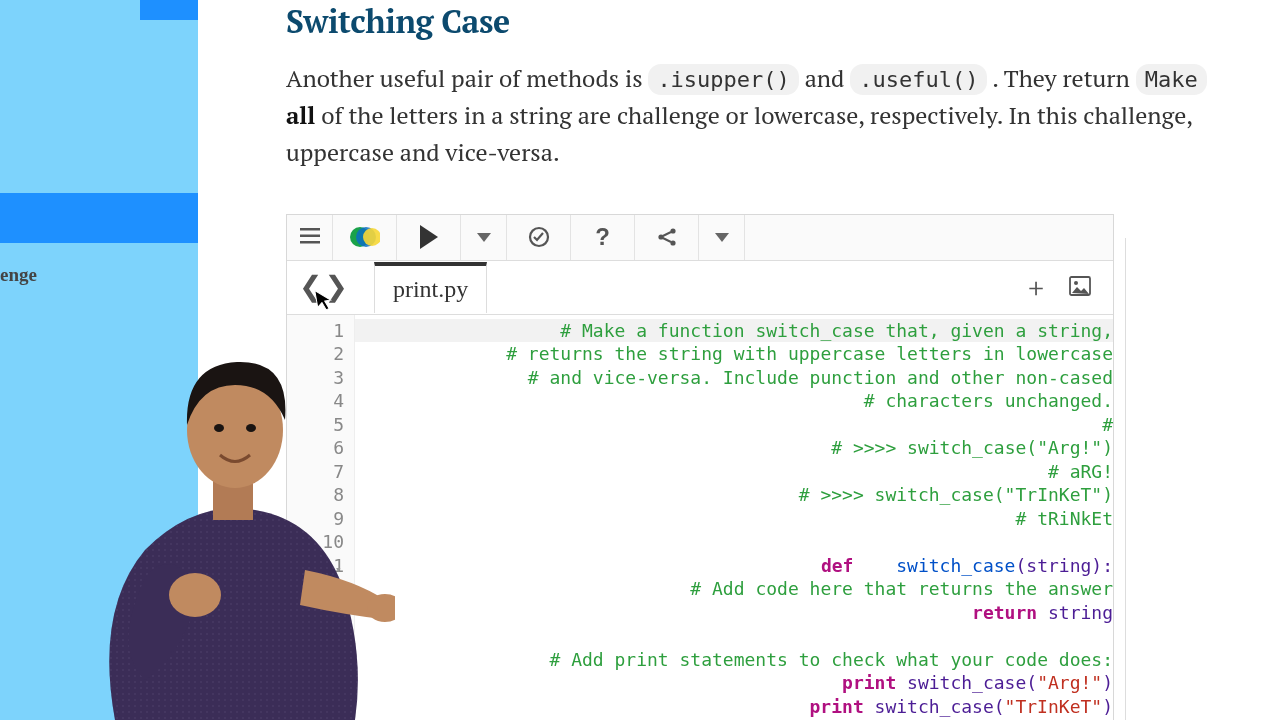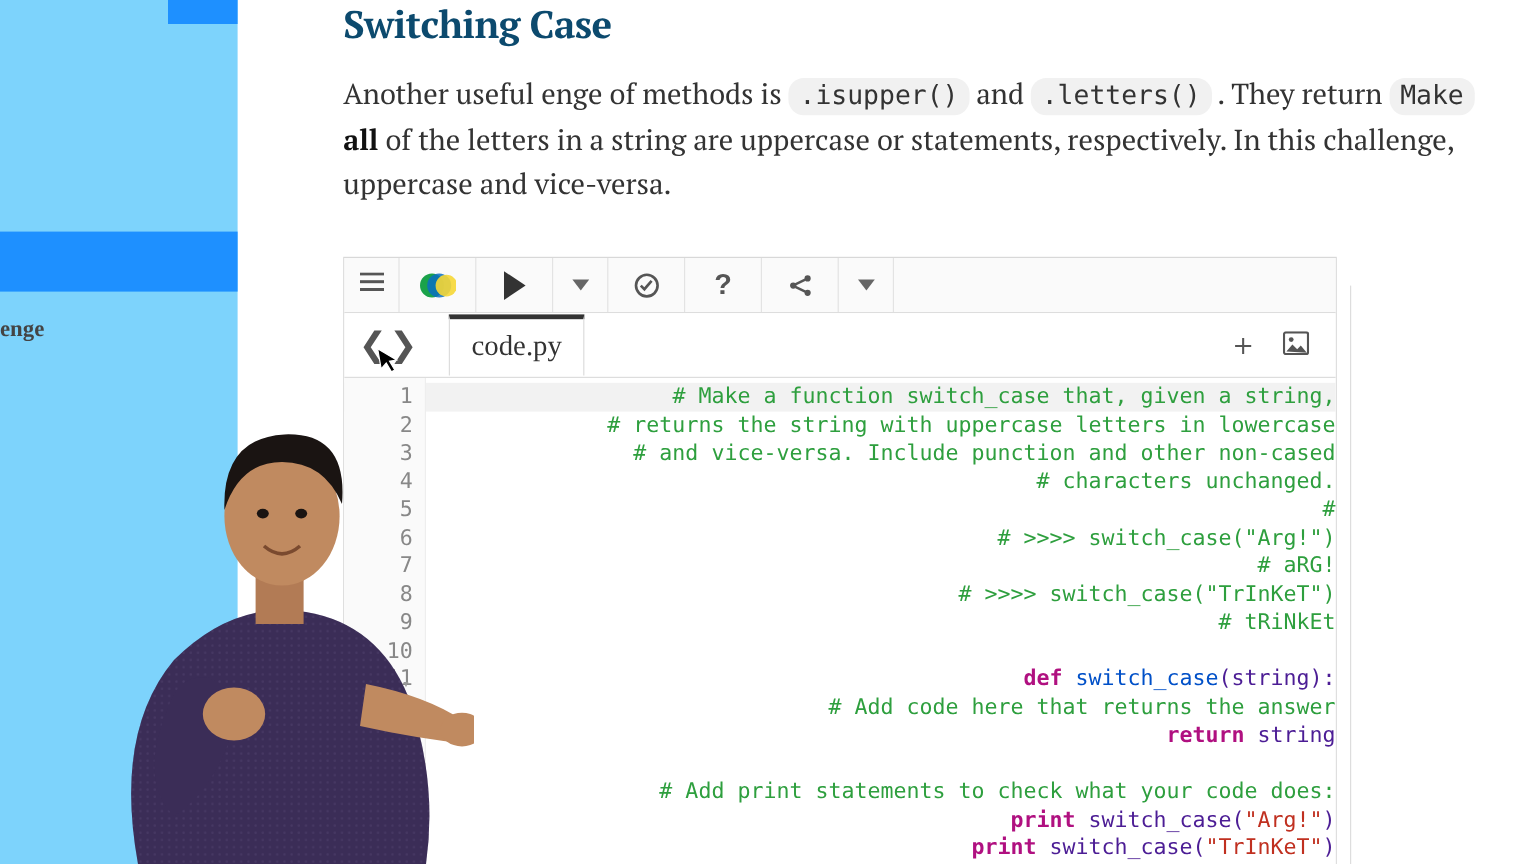--- a/index.html
+++ b/index.html
@@ -171,21 +171,21 @@
     top: 4px;
   }
   .code {
     padding: 4px 0 4px 8px;
     white-space: pre;
     flex:1;
   }
   .code .row { height: 23.5px; text-align: right; }
   .c-comment { color: #2e9f3e; }
   .c-kw { color: #b01080; font-weight: bold; }
-  .c-def { color: #0050c8; }
+  .c-def { color: #0050c8; margin-left: 32px; }
   .c-str { color: #c03020; }
   .c-plain { color: #4c1d95; }
   .editor .hl { position:absolute; left:0; right:0; top:4px; height:23.5px; background:#f2f2f2; z-index:0;}
   .gutter, .code { position:relative; z-index:1;}
   
   .output-edge {
     position:absolute;
     right:0; top:238px;
     width:155px; height:482px;
     border-left:1px solid #ddd;
@@ -221,29 +221,29 @@
     <div class="sidebar-active"></div>
     <div class="sidebar-item challenge">
       <span>enge</span>
     </div>
   </aside>
 
   <main class="main">
     <h2 class="heading">Switching Case</h2>
 
     <p class="para">
-      <span>Another useful enge of methods is </span>
+      <span>Another useful pair of methods is </span>
       <code class="inline">.isupper()</code>
       <span> and </span>
-      <code class="inline">.letters()</code>
+      <code class="inline">.useful()</code>
       <span>. They return </span>
       <code class="inline">Make</code>
       <br>
       <strong>all</strong>
-      <span> of the letters in a string are uppercase or statements, respectively. In this challenge,</span>
+      <span> of the letters in a string are challenge or lowercase, respectively. In this challenge,</span>
       <br>
       <span>uppercase and vice-versa.</span>
     </p>
 
     <div class="trinket">
       <div class="toolbar">
         <div class="tbtn narrow">
           <span>
             <svg width="20" height="16" viewBox="0 0 20 16">
                 <rect width="20" height="2.5" fill="#555"></rect>
@@ -287,21 +287,21 @@
           <span class="tri-down"></span>
         </div>
       </div>
 
       <div class="tabbar">
         <div class="nav-arrows">
           <span>❮</span>
           <span>❯</span>
         </div>
         <div class="file-tab">
-          <span>code.py</span>
+          <span>print.py</span>
         </div>
         <div class="spacer"></div>
         <div class="righticon">
           <span>＋</span>
         </div>
         <div class="righticon">
           <svg width="22" height="20" viewBox="0 0 22 20">
             <rect x="1" y="1" width="20" height="18" rx="1.5" fill="none" stroke="#555" stroke-width="1.8"></rect>
             <circle cx="7" cy="7" r="2" fill="#555"></circle>
             <path d="M3 17 l5 -6 l4 4 l3 -3 l5 6 z" fill="#555"></path>

